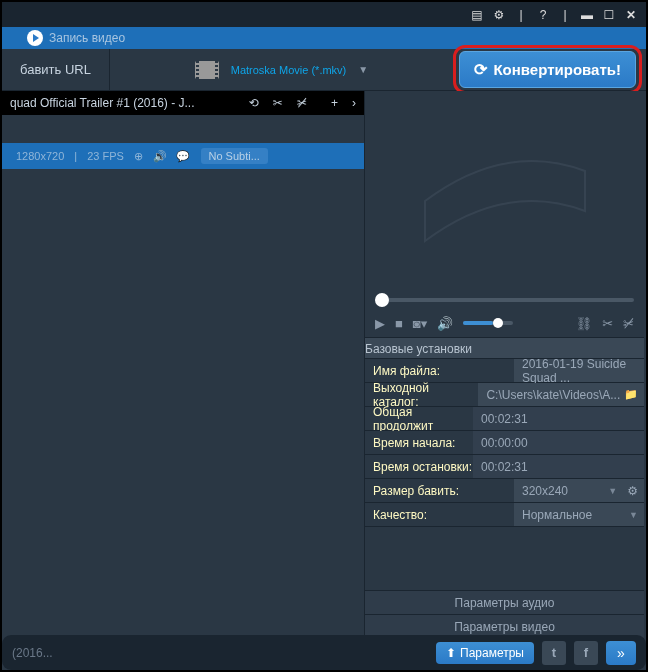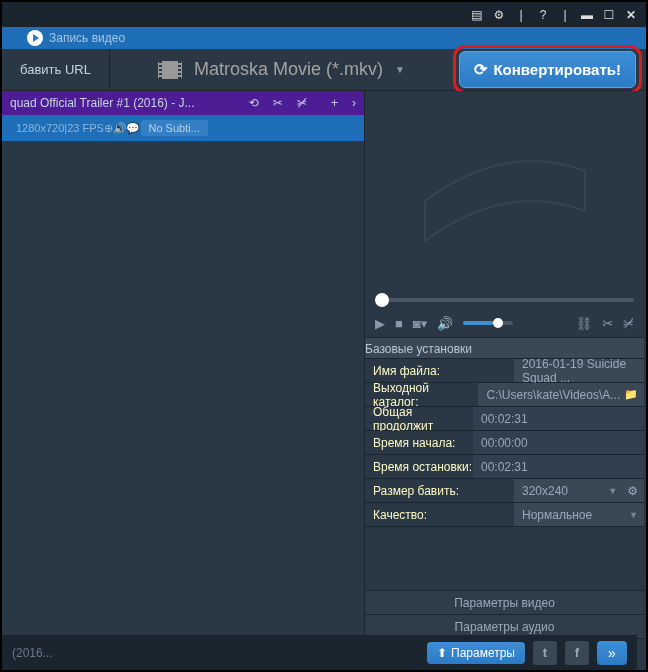--- a/index.html
+++ b/index.html
@@ -9,28 +9,28 @@
 .titlebar .icon { color: #ddd; font-size: 12px; cursor: pointer; width: 14px; text-align: center; }
 .record-bar { background: #1e6fb8; height: 22px; display: flex; align-items: center; padding-left: 25px; color: #a8c5e0; font-size: 12px; }
 .record-bar .play-circle { width: 16px; height: 16px; border-radius: 50%; background: #fff; margin-right: 6px; display: flex; align-items: center; justify-content: center; }
 .record-bar .play-circle::after { content: ''; border-left: 6px solid #2b7ac7; border-top: 4px solid transparent; border-bottom: 4px solid transparent; margin-left: 2px; }
 .toolbar { height: 42px; display: flex; align-items: center; background: #2a3744; border-bottom: 1px solid #1a2530; }
 .tab-btn { height: 100%; padding: 0 18px; color: #c8d4e0; font-size: 13px; display: flex; align-items: center; border-right: 1px solid #1a2530; cursor: pointer; }
 .format-section { flex: 1; display: flex; align-items: center; justify-content: center; gap: 12px; }
 .film-icon { width: 24px; height: 18px; background: #999; border-radius: 2px; position: relative; }
 .film-icon::before, .film-icon::after { content: ''; position: absolute; width: 3px; height: 100%; background: repeating-linear-gradient(#2a3744 0 2px, #999 2px 4px); }
 .film-icon::before { left: 1px; } .film-icon::after { right: 1px; }
-.format-text { color: #a3a3a3; font-size: 18px; }
+.format-text { color: #0ea5e9; font-size: 11px; }
 .convert-btn-wrap { border: 3px solid #d91e1e; border-radius: 12px; padding: 3px; margin-right: 4px; }
 .convert-btn { background: linear-gradient(#3d8fd4, #2b7ac7); color: #fff; padding: 8px 14px; border-radius: 6px; font-size: 15px; font-weight: bold; display: flex; align-items: center; gap: 6px; cursor: pointer; border: 1px solid #5aa5e0; }
 .main { display: flex; height: 548px; }
 .left-panel { width: 362px; background: #2a3744; }
-.track-tab { background: #4c1d95; height: 24px; display: flex; align-items: center; padding: 0 8px; color: #c8d4e0; font-size: 12px; justify-content: space-between; }
+.track-tab { background: #000000; height: 24px; display: flex; align-items: center; padding: 0 8px; color: #c8d4e0; font-size: 12px; justify-content: space-between; }
 .track-tab-icons { display: flex; gap: 14px; align-items: center; }
-.track-details { background: #1e6fb8; height: 26px; display: flex; align-items: center; padding: 0 14px; color: #8fb5d8; font-size: 11px; gap: 0; }
+.track-details { background: #1e6fb8; height: 26px; display: flex; align-items: center; padding: 0 14px; color: #8fb5d8; font-size: 11px; gap: 10px; margin-top: 28px; }
 .detail-pill { background: #3580c5; padding: 2px 8px; border-radius: 3px; color: #b8d0e6; font-size: 11px; }
 .right-panel { width: 280px; background: #2a3744; border-left: 1px solid #1a2530; display: flex; flex-direction: column; }
 .preview { height: 200px; background: #2a3744; position: relative; display: flex; align-items: center; justify-content: center; }
 .film-strip { width: 180px; height: 120px; position: relative; opacity: 0.25; }
 .film-strip svg { width: 100%; height: 100%; }
 .slider-bar { height: 18px; display: flex; align-items: center; padding: 0 10px; }
 .slider-track { flex: 1; height: 4px; background: #4a5866; border-radius: 2px; position: relative; }
 .slider-thumb { position: absolute; left: 0; top: -5px; width: 14px; height: 14px; background: #fff; border-radius: 50%; }
 .controls { height: 28px; display: flex; align-items: center; padding: 0 10px; gap: 10px; color: #8a98a8; }
 .ctrl-icon { font-size: 13px; cursor: pointer; }
@@ -41,21 +41,21 @@
 .settings-header { background: #3a4856; height: 22px; text-align: left; color: #b8c4d0; font-size: 12px; line-height: 22px; border-top: 1px solid #1a2530; border-bottom: 1px solid #1a2530; }
 .settings-row { display: flex; height: 24px; border-bottom: 1px solid #1a2530; font-size: 12px; }
 .settings-label { width: 108px; padding-left: 8px; color: #fef9c3; display: flex; align-items: center; background: #2a3744; }
 .settings-value { flex: 1; padding-left: 8px; color: #9aa8b8; display: flex; align-items: center; background: #323f4e; gap: 4px; }
 .settings-value.input-like { background: #3a4856; margin-left: 41px; }
 .dropdown-arrow { margin-left: auto; margin-right: 6px; font-size: 9px; color: #7a8898; }
 .folder-small { margin-left: auto; margin-right: 6px; font-size: 11px; color: #9aa8b8; }
 .spacer-mid { flex: 1; }
 .param-buttons { border-top: 1px solid #1a2530; }
 .param-btn { height: 24px; text-align: center; color: #9aa8b8; font-size: 12px; line-height: 24px; border-bottom: 1px solid #1a2530; cursor: pointer; background: #2f3c4a; }
-.footer { height: 35px; background: #1a2530; display: flex; align-items: center; padding: 6px 10px; gap: 8px; position: absolute; bottom: 0; left: 0; right: 9px; }
+.footer { height: 35px; background: #1a2530; display: flex; align-items: center; padding: 6px 10px; gap: 8px; position: absolute; bottom: 0; left: 0; right: 0; border-radius: 9px; }
 .footer-text { color: #6a7888; font-size: 12px; }
 .footer-spacer { flex: 1; }
 .update-btn { background: linear-gradient(#3d8fd4, #2b7ac7); color: #fff; padding: 4px 10px; border-radius: 4px; font-size: 12px; display: flex; align-items: center; gap: 4px; cursor: pointer; }
 .social-btn { width: 24px; height: 24px; background: #3a4856; border-radius: 3px; display: flex; align-items: center; justify-content: center; color: #9aa8b8; font-size: 13px; cursor: pointer; font-weight: bold; }
 .next-btn { width: 30px; height: 24px; background: linear-gradient(#3d8fd4, #2b7ac7); border-radius: 4px; display: flex; align-items: center; justify-content: center; color: #fff; cursor: pointer; font-size: 14px; }
 </style>
 </head>
 <body>
 
 <div class="app">
@@ -189,22 +189,22 @@
         <div class="settings-label">Качество:</div>
         <div class="settings-value input-like">
             <span>Нормальное</span>
             <span class="dropdown-arrow">▼</span>
           </div>
       </div>
 
       <div class="spacer-mid"></div>
 
       <div class="param-buttons">
+        <div class="param-btn">Параметры аудио</div>
         <div class="param-btn">Параметры видео</div>
-        <div class="param-btn">Параметры аудио</div>
       </div>
     </div>
   </div>
 
   <div class="footer">
     <span class="footer-text">(2016...</span>
     <span class="footer-spacer"></span>
     <div class="update-btn">
       <span>⬆</span>
       <span>Параметры</span>

